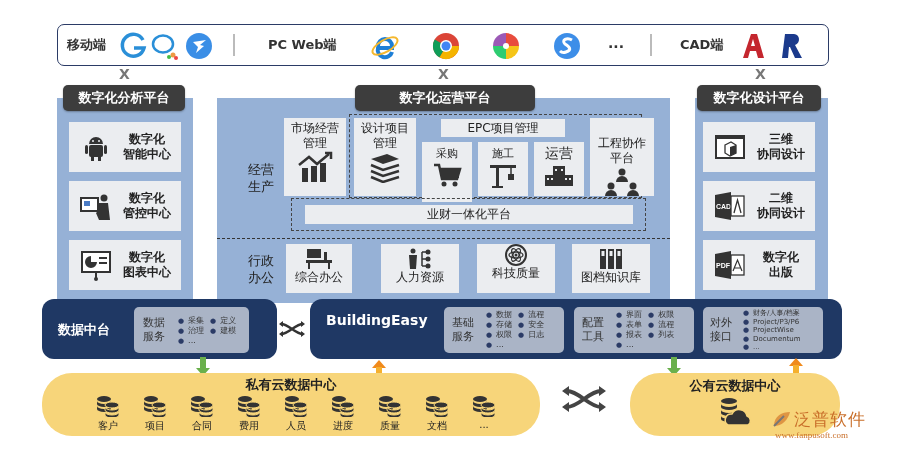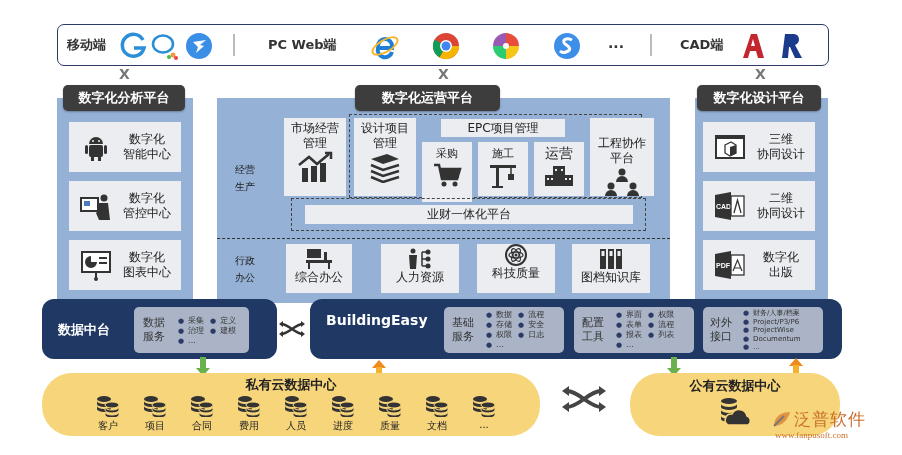--- a/index.html
+++ b/index.html
@@ -16,26 +16,26 @@
 
   .link { position: absolute; width: 10px; height: 16px; font-size: 14px; line-height: 16px; color: #777; font-weight: bold; text-align: center; }
 
   
   .panel { background: #96b1d6; }
   .ptitle { position: absolute; background: #3d3d3d; color: #fff; font-weight: bold; font-size: 13px; text-align: center;
             border-radius: 5px; height: 26px; line-height: 26px; box-shadow: 0 1px 2px rgba(0,0,0,.3); }
 
   .card { position: absolute; background: #ebedf0; display: flex; align-items: center; }
   .card .ic { width: 34px; height: 34px; margin-left: 10px; flex: none; }
-  .card .tx { flex: 1; text-align: center; font-size: 12px; line-height: 15px; color: #222; }
+  .card .tx { flex: 1; text-align: center; font-size: 12px; line-height: 15px; color: #222; font-weight: bold; }
 
   .mcard { position: absolute; background: #ebedf0; text-align: center; font-size: 12px; color: #222; line-height: 15px; }
   .mcard .ic { display: block; margin: 0 auto; }
   .dash-box { position: absolute; border: 1.2px dashed #444; }
-  .side-lbl { position: absolute; font-size: 10px; line-height: 17px; color: #222; text-align: center; }
+  .side-lbl { position: absolute; font-size: 13px; line-height: 17px; color: #222; text-align: center; margin-left: 16px; }
 
   
   .navy { position: absolute; background: #1f3864; border-radius: 12px; }
   .navy-title { position: absolute; color: #fff; font-weight: bold; font-size: 13px; line-height: 17px; }
   .svc { position: absolute; background: #aab4c6; border-radius: 5px; }
   .svc .k { position: absolute; font-size: 11px; line-height: 14px; color: #333; }
   .svc ul { position: absolute; list-style: none; font-size: 8px; line-height: 10px; color: #333; }
   .svc li::before { content: "●"; font-size: 7px; margin-right: 4px; color: #2b3b66; }
   .two-col { display: grid; grid-template-columns: auto auto; column-gap: 6px; }
 
@@ -144,21 +144,21 @@
       <line x1="17" y1="24" x2="17" y2="30" stroke="#333" stroke-width="2"></line>
       <circle cx="17" cy="31" r="2" fill="#333"></circle>
     </svg>
   <div class="tx">
       <div>数字化</div>
       <div>图表中心</div>
     </div>
 </div>
 
 <div class="abs panel" style="left:217px;top:98px;width:453px;height:205px"></div>
-<div class="ptitle" style="left:355px;top:85px;width:145px">数字化运营平台</div>
+<div class="ptitle" style="left:355px;top:85px;width:180px">数字化运营平台</div>
 
 <div class="side-lbl" style="left:229px;top:161px;width:32px">
   <div>经营</div>
     <div>生产</div>
 </div>
 
 <div class="mcard" style="left:284px;top:118px;width:62px;height:78px;padding-top:3px">
   <div>市场经营</div>
     <div>管理</div>
   <svg class="ic" width="36" height="32" viewBox="0 0 36 32">

